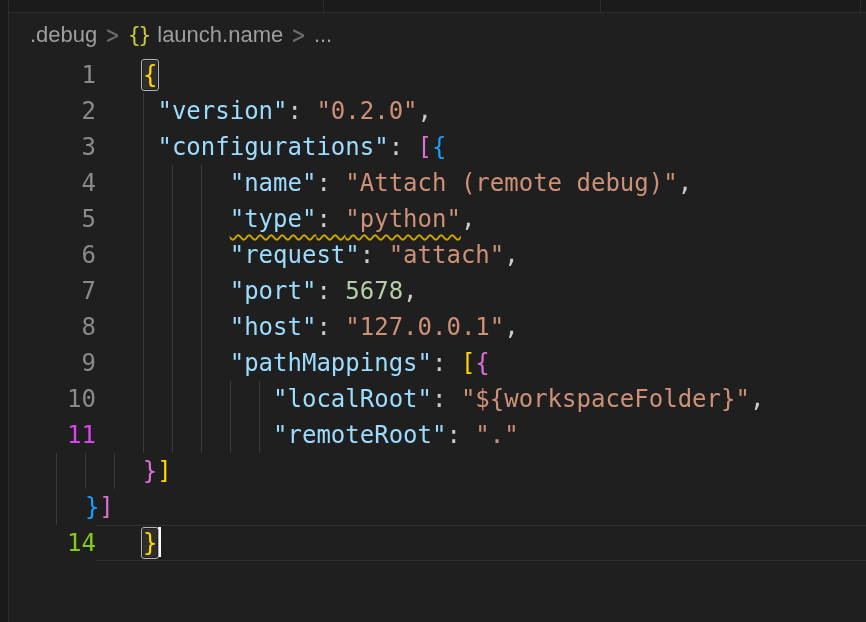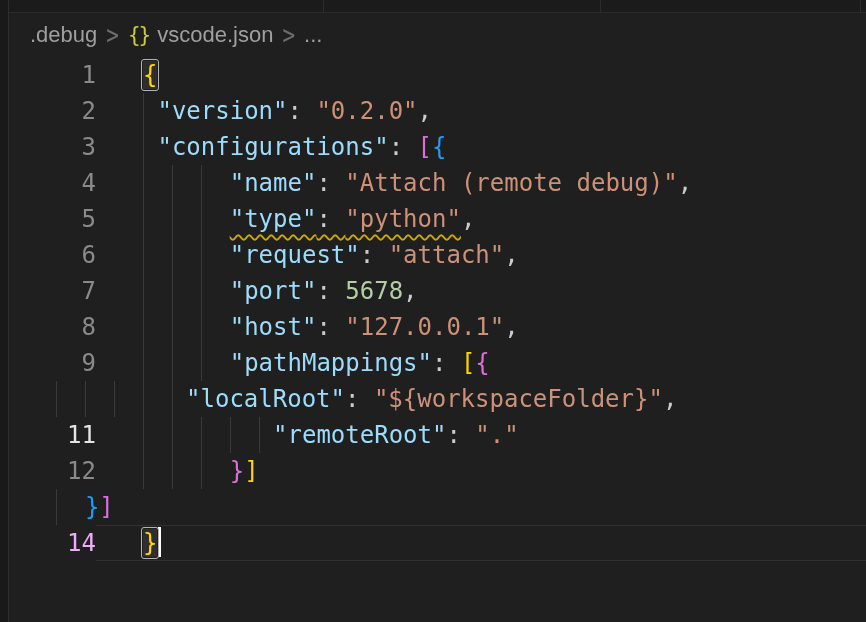--- a/index.html
+++ b/index.html
@@ -34,21 +34,21 @@
 <body>
 
 <div class="left-strip"></div>
 <div class="top-strip"></div>
 
 <div class="breadcrumb">
   <span class="seg">.debug</span>
   <span class="chev">&gt;</span>
   <span class="bc-file seg">
     <span class="json-icon">{}</span>
-    <span>vscode.json</span>
+    <span>launch.name</span>
   </span>
   <span class="chev">&gt;</span>
   <span class="seg">...</span>
 </div>
 
 <div class="editor">
   <div id="code-lines">
       <div class="row">
         <div class="gutter" style="color: rgb(138, 138, 138);">1</div>
         <div class="code"><span class="bracket-box" style="color: rgb(255, 215, 0);">{</span></div>
@@ -79,35 +79,35 @@
       </div>
       <div class="row">
         <div class="gutter" style="color: rgb(138, 138, 138);">8</div>
         <div class="code"><div class="guide" style="background: rgb(58, 58, 58); left: 47px;"></div><div class="guide" style="background: rgb(58, 58, 58); left: 75.9px;"></div><div class="guide" style="background: rgb(58, 58, 58); left: 104.8px;"></div>      <span style="color: rgb(156, 220, 254);">"host"</span><span style="color: rgb(204, 204, 204);">: </span><span style="color: rgb(206, 145, 120);">"127.0.0.1"</span><span style="color: rgb(204, 204, 204);">,</span></div>
       </div>
       <div class="row">
         <div class="gutter" style="color: rgb(138, 138, 138);">9</div>
         <div class="code"><div class="guide" style="background: rgb(58, 58, 58); left: 47px;"></div><div class="guide" style="background: rgb(58, 58, 58); left: 75.9px;"></div><div class="guide" style="background: rgb(58, 58, 58); left: 104.8px;"></div>      <span style="color: rgb(156, 220, 254);">"pathMappings"</span><span style="color: rgb(204, 204, 204);">: </span><span style="color: rgb(255, 215, 0);">[</span><span style="color: rgb(218, 112, 214);">{</span></div>
       </div>
       <div class="row">
+        <div class="gutter" style="color: rgb(138, 138, 138);">10</div>
         <div class="code"><div class="guide" style="background: rgb(58, 58, 58); left: 47px;"></div><div class="guide" style="background: rgb(58, 58, 58); left: 75.9px;"></div><div class="guide" style="background: rgb(58, 58, 58); left: 104.8px;"></div><div class="guide" style="background: rgb(58, 58, 58); left: 133.7px;"></div><div class="guide" style="background: rgb(58, 58, 58); left: 162.6px;"></div>         <span style="color: rgb(156, 220, 254);">"localRoot"</span><span style="color: rgb(204, 204, 204);">: </span><span style="color: rgb(206, 145, 120);">"${workspaceFolder}"</span><span style="color: rgb(204, 204, 204);">,</span></div>
       </div>
       <div class="row">
-        <div class="gutter" style="color: #e5e5e5;">11</div>
+        <div class="gutter" style="color: #d946ef;">11</div>
         <div class="code"><div class="guide" style="background: rgb(58, 58, 58); left: 47px;"></div><div class="guide" style="background: rgb(58, 58, 58); left: 75.9px;"></div><div class="guide" style="background: rgb(58, 58, 58); left: 104.8px;"></div><div class="guide" style="background: rgb(58, 58, 58); left: 133.7px;"></div><div class="guide" style="background: rgb(58, 58, 58); left: 162.6px;"></div>         <span style="color: rgb(156, 220, 254);">"remoteRoot"</span><span style="color: rgb(204, 204, 204);">: </span><span style="color: rgb(206, 145, 120);">"."</span></div>
       </div>
       <div class="row">
-        <div class="gutter" style="color: rgb(138, 138, 138);">12</div>
         <div class="code"><div class="guide" style="background: rgb(58, 58, 58); left: 47px;"></div><div class="guide" style="background: rgb(58, 58, 58); left: 75.9px;"></div><div class="guide" style="background: rgb(58, 58, 58); left: 104.8px;"></div>      <span style="color: rgb(218, 112, 214);">}</span><span style="color: rgb(255, 215, 0);">]</span></div>
       </div>
       <div class="row">
         <div class="code"><div class="guide" style="background: rgb(58, 58, 58); left: 47px;"></div>  <span style="color: rgb(23, 159, 255);">}</span><span style="color: rgb(218, 112, 214);">]</span></div>
       </div>
       <div class="row active">
-        <div class="gutter" style="color: #f0abfc;">14</div>
+        <div class="gutter" style="color: #84cc16;">14</div>
         <div class="code"><span class="bracket-box" style="color: rgb(255, 215, 0);">}</span><span class="cursor"></span></div>
       </div>
     </div>
 </div>
 
 <div class="tab-sep" style="left: 323px;"></div>
 <div class="tab-sep" style="left: 600px;"></div>
 <div class="tab-sep" style="left: 860px;"></div>
 
 </body></html>

